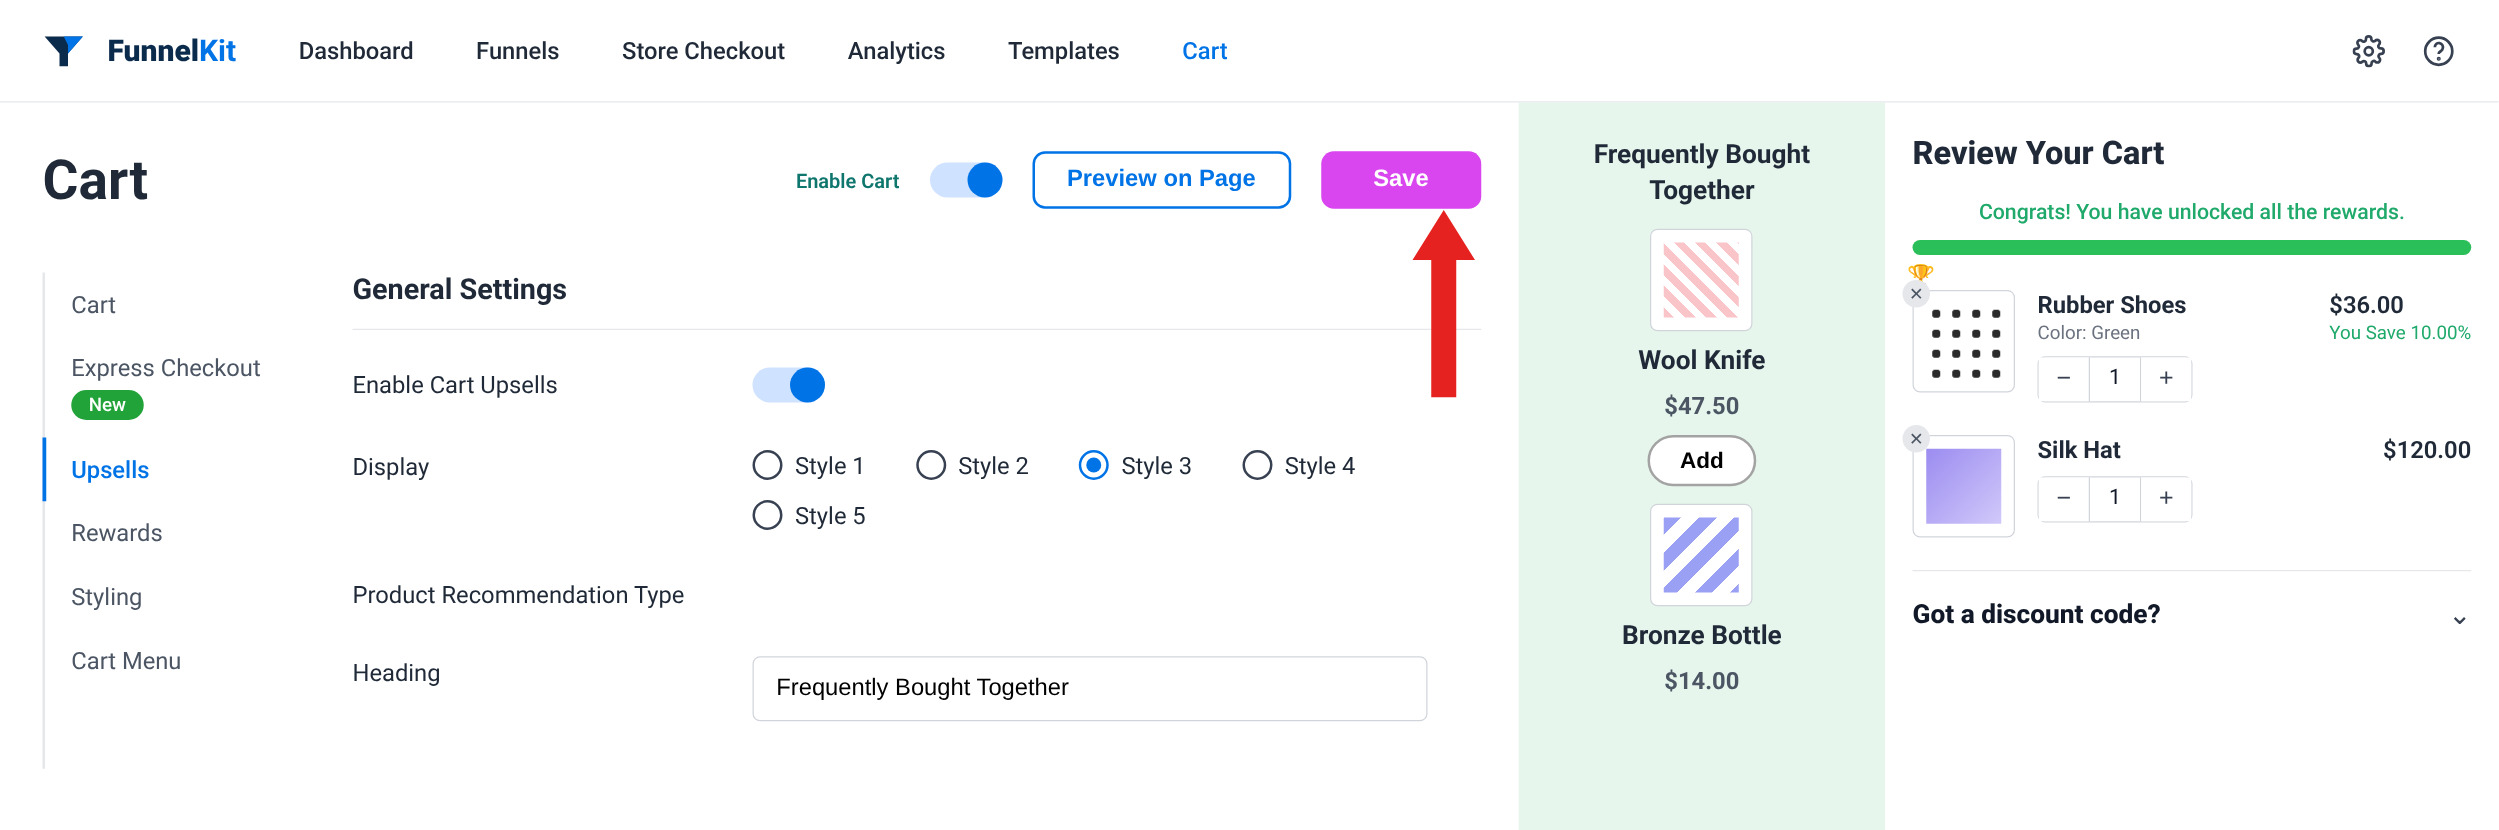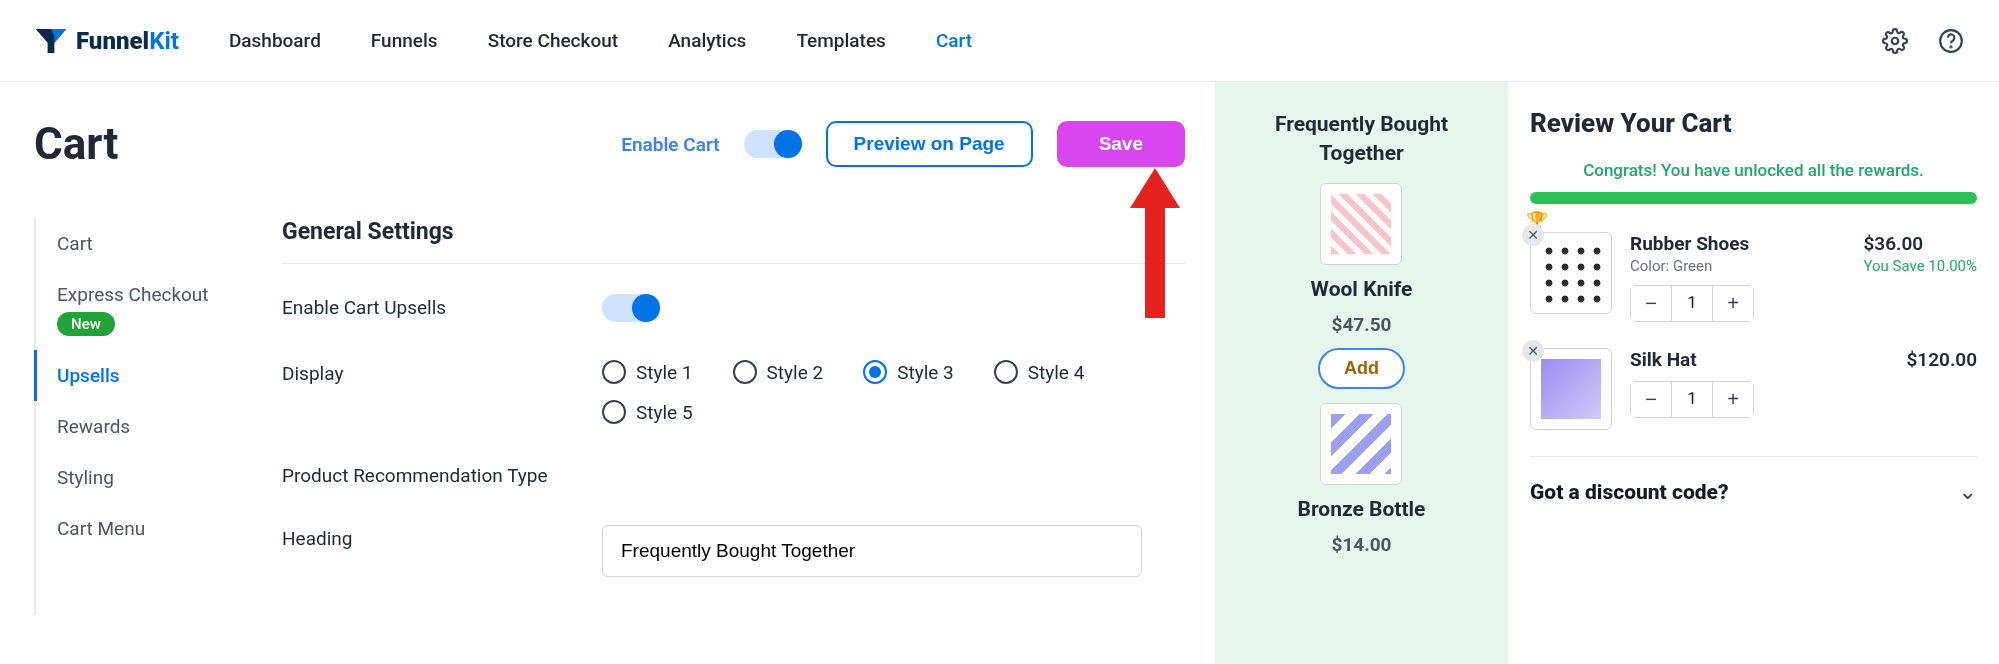--- a/index.html
+++ b/index.html
@@ -1,36 +1,36 @@
 <!DOCTYPE html>
 <html><head>
 <meta charset="utf-8">
 <style>
 * { box-sizing: border-box; margin: 0; padding: 0; }
 body { font-family: -apple-system, BlinkMacSystemFont, "Segoe UI", Roboto, Arial, sans-serif; background: #fff; color: #111827; width: 1999px; height: 664px; overflow: hidden; font-size: 18px; }
 
 
 .topbar { height: 82px; border-bottom: 1px solid #e5e7eb; display: flex; align-items: center; padding: 0 34px; gap: 50px; }
-.logo { display: flex; align-items: center; gap: 8px; font-weight: 700; font-size: 24px; }
+.logo { display: flex; align-items: center; gap: 18px; font-weight: 700; font-size: 24px; }
 .logo-mark { width: 34px; height: 34px; }
 .logo-text b { color: #0b2b4c; }
 .logo-text span { color: #0073e6; font-weight: 700; }
 .nav { display: flex; gap: 50px; }
 .nav a { color: #1f2937; text-decoration: none; font-size: 19px; font-weight: 500; }
 .nav a.active { color: #0073e6; }
 .topbar-right { margin-left: auto; display: flex; gap: 28px; align-items: center; }
 .icon-btn { width: 28px; height: 28px; display: flex; align-items: center; justify-content: center; cursor: pointer; color: #374151; }
 
 
 .main { display: flex; height: calc(100% - 82px); }
 .left { width: 1215px; padding: 36px 30px 0 34px; }
 .page-head { display: flex; align-items: center; margin-bottom: 48px; }
 .page-head h1 { font-size: 44px; font-weight: 700; color: #1f2937; }
 .page-actions { margin-left: auto; display: flex; align-items: center; gap: 24px; }
-.enable-label { font-size: 19px; font-weight: 600; color: #3b82f6; }
+.enable-label { font-size: 16px; font-weight: 600; color: #0f766e; }
 .toggle { width: 58px; height: 28px; background: #cfe2ff; border-radius: 20px; position: relative; cursor: pointer; }
 .toggle .knob { width: 28px; height: 28px; background: #0073e6; border-radius: 50%; position: absolute; right: 0; top: 0; }
 .btn-outline { border: 2px solid #0073e6; color: #0073e6; background: #fff; padding: 10px 26px; border-radius: 10px; font-size: 19px; font-weight: 600; cursor: pointer; }
 .btn-primary { background: #d946ef; color: #fff; border: none; padding: 12px 42px; border-radius: 10px; font-size: 19px; font-weight: 600; cursor: pointer; }
 
 .columns { display: flex; gap: 28px; }
 .sidebar { width: 220px; border-left: 2px solid #e5e7eb; padding-left: 0; }
 .sidebar-item { padding: 14px 0 14px 20px; font-size: 19px; color: #4b5563; cursor: pointer; border-left: 3px solid transparent; margin-left: -2px; }
 .sidebar-item.active { color: #0073e6; border-left-color: #0073e6; font-weight: 500; }
 .badge-new { display: inline-block; background: #22a33a; color: #fff; font-size: 15px; padding: 3px 14px; border-radius: 14px; margin-top: 6px; font-weight: 500; }
@@ -50,21 +50,21 @@
 
 .arrow-annot { position: absolute; left: 1125px; top: 168px; pointer-events: none; }
 
 
 .fbt { width: 293px; background: #e6f6ec; padding: 28px 18px 0; display: flex; flex-direction: column; align-items: center; gap: 14px; overflow: hidden; }
 .fbt-title { font-size: 21px; font-weight: 700; color: #1f2937; text-align: center; line-height: 1.4; }
 .prod-card { display: flex; flex-direction: column; align-items: center; gap: 12px; }
 .thumb { width: 82px; height: 82px; background: #fff; border: 1px solid #d1d5db; border-radius: 6px; display: flex; align-items: center; justify-content: center; }
 .prod-name { font-size: 21px; font-weight: 700; color: #1f2937; }
 .prod-price { font-size: 19px; color: #4b5563; font-weight: 700; }
-.btn-add { border: 2px solid #3b82f6; color: #a16207; background: #fff; padding: 8px 24px; border-radius: 22px; font-size: 18px; font-weight: 600; cursor: pointer; }
+.btn-add { border: 2px solid #a3a3a3; color: #000000; background: #fff; padding: 8px 24px; border-radius: 22px; font-size: 18px; font-weight: 600; cursor: pointer; }
 
 
 .cart { flex: 1; padding: 26px 22px 0 22px; overflow: hidden; }
 .cart h2 { font-size: 26px; font-weight: 800; color: #1f2937; margin-bottom: 22px; }
 .congrats { text-align: center; color: #1fa96a; font-size: 17px; font-weight: 500; margin-bottom: 12px; }
 .progress-wrap { position: relative; margin-bottom: 28px; }
 .progress { height: 12px; background: #2bbf5a; border-radius: 6px; }
 .trophy { position: absolute; left: -4px; top: 18px; font-size: 18px; }
 .cart-item { display: flex; gap: 18px; position: relative; margin-bottom: 26px; }
 .cart-thumb { width: 82px; height: 82px; border: 1px solid #d1d5db; border-radius: 6px; background: #fff; display: flex; align-items: center; justify-content: center; flex-shrink: 0; }

